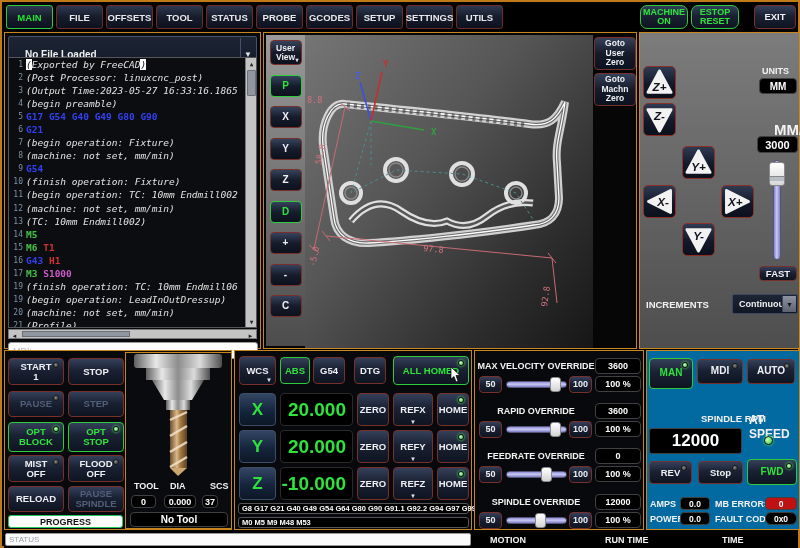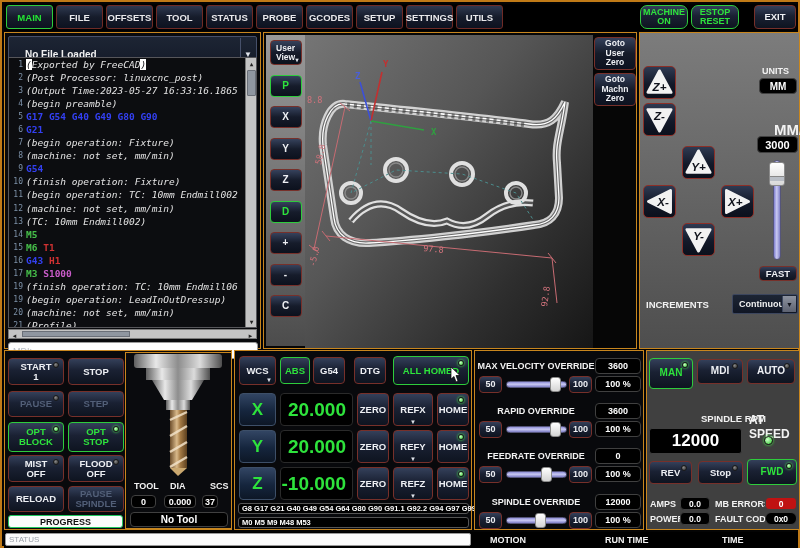--- a/index.html
+++ b/index.html
@@ -137,21 +137,21 @@
   .ovr-label { width:118px; text-align:center; font-size:9px; }
   .ovr-btn { width:23px; height:17px; font-size:9px; }
   .hslider { position:absolute; width:61px; height:17px; }
   .htrack { position:absolute; left:0; right:0; top:5px; height:7px; border-radius:4px;
     background:linear-gradient(#8f8fd8,#c9c9f2 45%,#7f7fc8); border:1px solid #55557a; }
   .hhandle { position:absolute; top:1px; width:11px; height:15px; background:linear-gradient(#ffffff,#d4d4d4);
     border:1px solid #8a8a8a; border-radius:3px; }
   .ovr-val { width:46px; height:16px; font-size:9px; }
 
   
-  .mode-panel { left:644px; top:348px; width:154px; height:180px; background:#404040;padding-left:16px; }
+  .mode-panel { left:644px; top:348px; width:154px; height:180px; background:#0369a1;padding-left:16px; }
   .rpm { left:2px; top:77px; width:93px; height:26px; font-size:17px; border-radius:3px; }
   .bigled { position:static; width:9px; height:9px; }
 
   
   .statusbar { position:absolute; left:2px; top:530px; width:794px; height:16px; background:#000; }
   .statusfield { position:absolute; left:1px; top:1px; width:466px; height:13px; background:#fbfbfb;
     border:1px solid #9a9a9a; border-radius:2px; color:#9aa0a8; font-size:8px;
     display:flex; align-items:center; padding-left:3px; }
   .sb-lbl { position:absolute; top:3px; color:#f2f2f2; font-size:9px; font-weight:bold; }
   .sb-box { height:13px; top:1px; font-size:8.5px; border-radius:3px; border:1px solid #777;margin-top:43px; }

